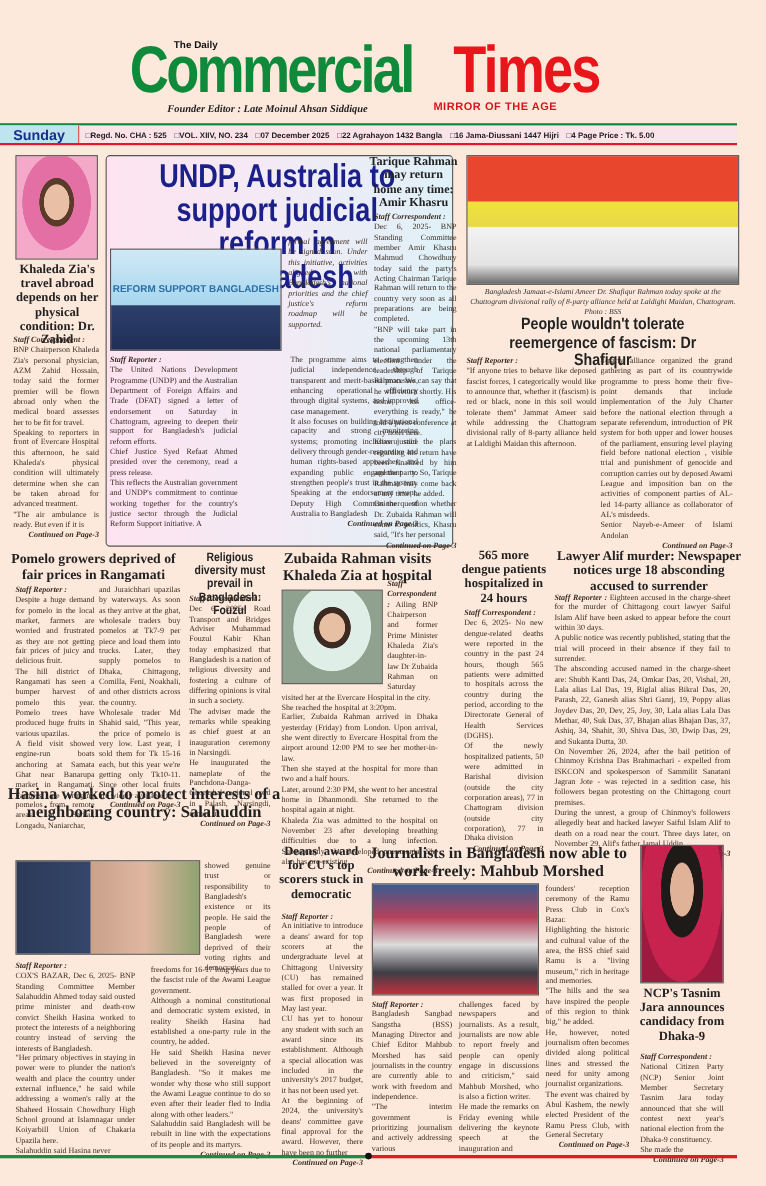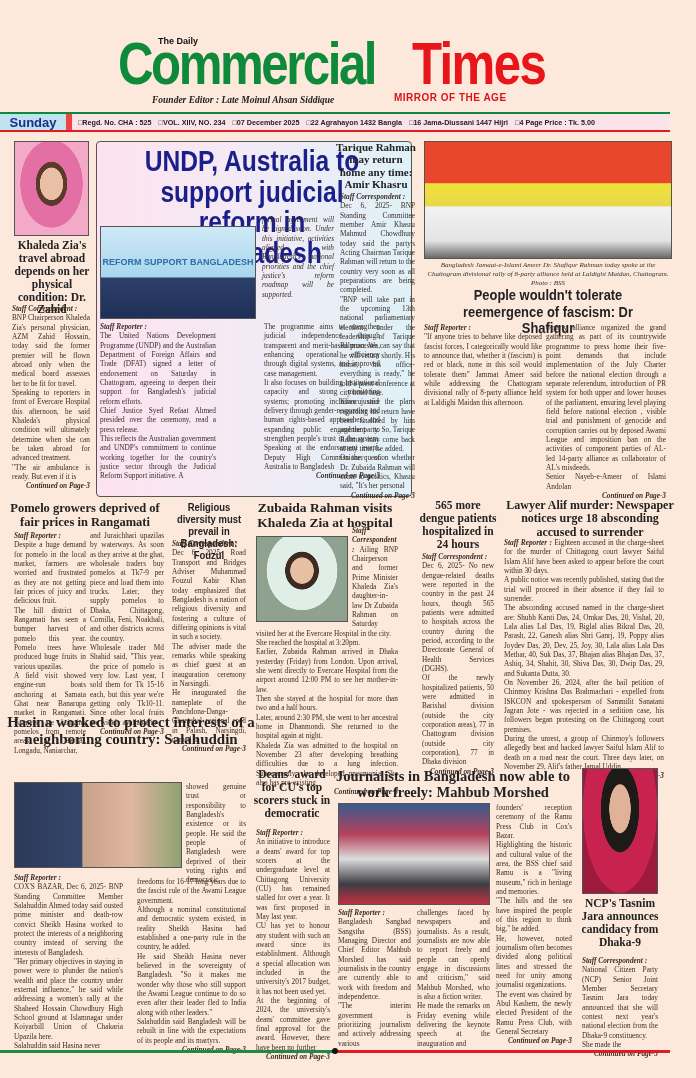--- a/index.html
+++ b/index.html
@@ -8,21 +8,21 @@
   .abs { position: absolute; }
 
   
   .the-daily { left: 158px; top: 36px; font: bold 9px "Liberation Sans", sans-serif; color: #111; }
   .title-commercial { left: 118px; top: 34px; font: bold 60px "Liberation Sans", sans-serif; letter-spacing: -3px; color: #0f8a3a; transform: scaleX(0.82); transform-origin: left top; line-height: 1; }
   .title-times { left: 412px; top: 34px; font: bold 60px "Liberation Sans", sans-serif; letter-spacing: -2px; color: #e8151b; transform: scaleX(0.82); transform-origin: left top; line-height: 1; }
   .founder { left: 152px; top: 95px; font: italic bold 9.5px "Liberation Serif", serif; color: #222; }
   .mirror { left: 394px; top: 92px; font: bold 10px "Liberation Sans", sans-serif; color: #d8141b; letter-spacing: 0.5px; }
 
   .dateline { left: 0; top: 112px; width: 670px; height: 20px; background: #fbe3ea; border-top: 2px solid #0e8a3f; border-bottom: 2px solid #e11b24; display: flex; align-items: center; }
-  .day { width: 72px; height: 100%; background: #bfe3ef; color: #1a2e8c; font: bold 13px "Liberation Sans", sans-serif; display: flex; align-items: center; justify-content: center; border-right: 6px solid #ef4444; }
+  .day { width: 72px; height: 100%; background: #bfe3ef; color: #1a2e8c; font: bold 13px "Liberation Sans", sans-serif; display: flex; align-items: center; justify-content: center; border-right: 1px solid #ef4444; }
   .meta { display: flex; gap: 7px; padding-left: 6px; font: bold 7.2px "Liberation Sans", sans-serif; color: #222; white-space: nowrap; }
   .meta span::before { content: "\25A1 "; font-weight: normal; }
 
   
   .body-text { font: 7.3px/1.28 "Liberation Serif", serif; color: #3a2d24; text-align: justify; }
   .body-text .by { font-style: italic; font-weight: bold; }
   .cont { font: italic bold 7.3px "Liberation Serif", serif; text-align: right; display: block; }
   .head-serif { font-family: "Liberation Serif", serif; font-weight: bold; color: #222; text-align: center; line-height: 1.12; }
   .head-cond { font-family: "Liberation Sans", sans-serif; font-weight: bold; color: #222; text-align: center; line-height: 1.1; transform: scaleX(0.86); }
   .photo { border: 1px solid #555; overflow: hidden; }

